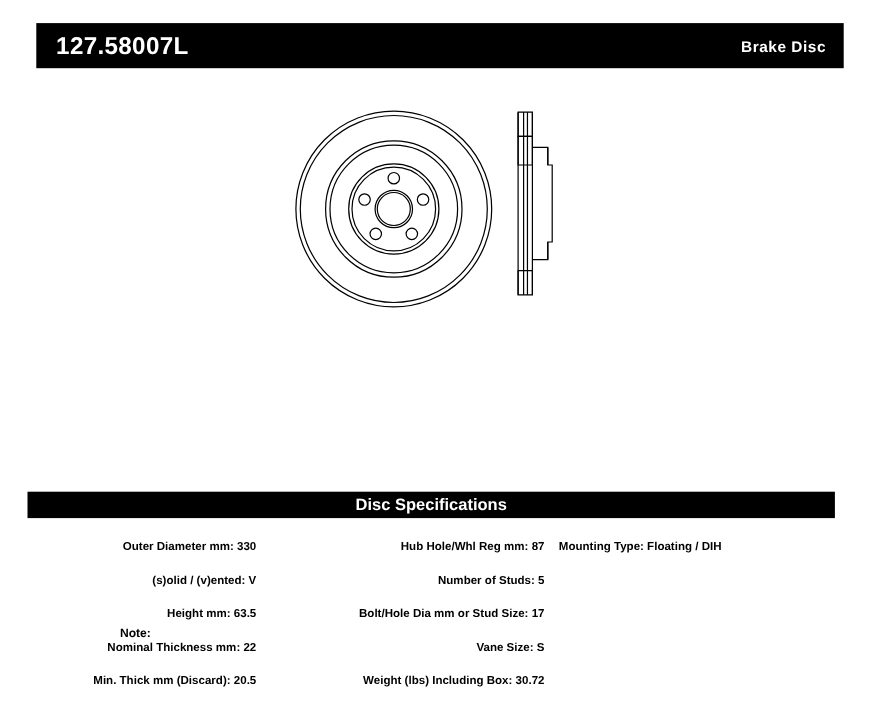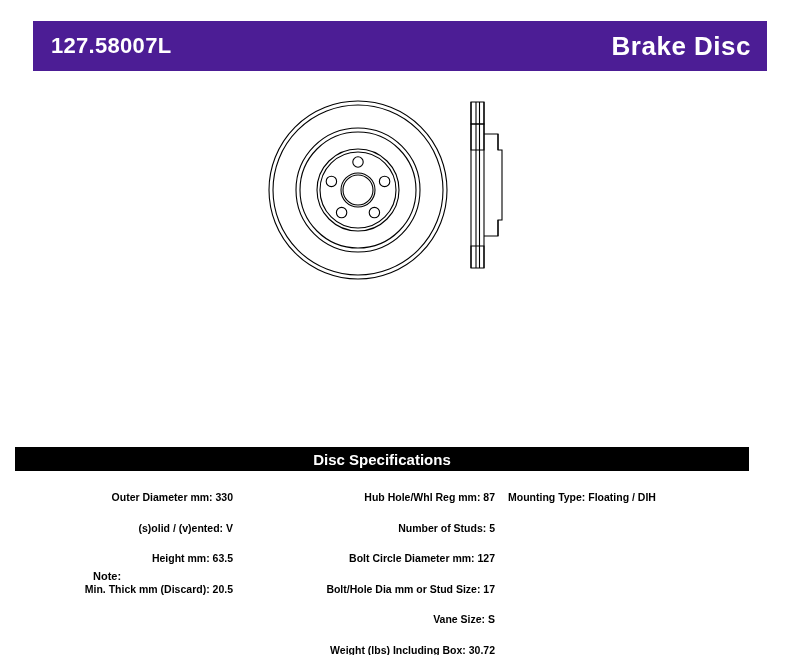--- a/index.html
+++ b/index.html
@@ -22,57 +22,57 @@
     width: 800px;
     height: 655px;
   }
 
   
   .header-bar {
     position: absolute;
     left: 33px;
     top: 21px;
     width: 734px;
-    height: 50px;
-    background: #4c1d95;
+    height: 41px;
+    background: #000000;
     display: flex;
     align-items: center;
     justify-content: space-between;
     box-sizing: border-box;
     padding: 0 16px 0 18px;
   }
   .part-number {
     color: #ffffff;
     font-size: 22px;
     font-weight: bold;
     letter-spacing: 0.3px;
     line-height: 1;
   }
   .product-type {
     color: #ffffff;
-    font-size: 26px;
+    font-size: 14px;
     font-weight: bold;
     letter-spacing: 0.5px;
     line-height: 1;
   }
 
   
   .drawing {
     position: absolute;
     left: 250px;
     top: 90px;
     width: 320px;
     height: 200px;
   }
   .drawing svg { display: block; }
 
   
   .spec-title-bar {
     position: absolute;
-    left: 15px;
+    left: 25px;
     top: 447px;
     width: 734px;
     height: 24px;
     background: #000000;
     display: flex;
     align-items: center;
     justify-content: center;
   }
   .spec-title {
     color: #ffffff;
@@ -116,21 +116,21 @@
 
   .note {
     position: absolute;
     left: 33px;
     top: 570px;
     width: 300px;
     font-size: 11px;
     font-weight: bold;
   }
   .note-label {
-    margin-left: 60px;
+    margin-left: 76px;
   }
 </style>
 </head>
 <body>
 
 <div class="page">
 
   <div class="header-bar">
     <span class="part-number">127.58007L</span>
     <span class="product-type">Brake Disc</span>
@@ -181,27 +181,27 @@
   <div class="spec-title-bar">
     <span class="spec-title">Disc Specifications</span>
   </div>
 
   <div class="spec-columns">
 
     <div class="col col-left">
       <div class="spec-line">Outer Diameter mm: 330</div>
       <div class="spec-line">(s)olid / (v)ented: V</div>
       <div class="spec-line">Height mm: 63.5</div>
+      <div class="spec-line">Nominal Thickness mm: 22</div>
       <div class="spec-line">Min. Thick mm (Discard): 20.5</div>
     </div>
 
     <div class="col col-mid">
       <div class="spec-line">Hub Hole/Whl Reg mm: 87</div>
       <div class="spec-line">Number of Studs: 5</div>
-      <div class="spec-line">Bolt Circle Diameter mm: 127</div>
       <div class="spec-line">Bolt/Hole Dia mm or Stud Size: 17</div>
       <div class="spec-line">Vane Size: S</div>
       <div class="spec-line">Weight (lbs) Including Box: 30.72</div>
     </div>
 
     <div class="col col-right">
       <div class="spec-line">Mounting Type: Floating / DIH</div>
     </div>
 
   </div>

